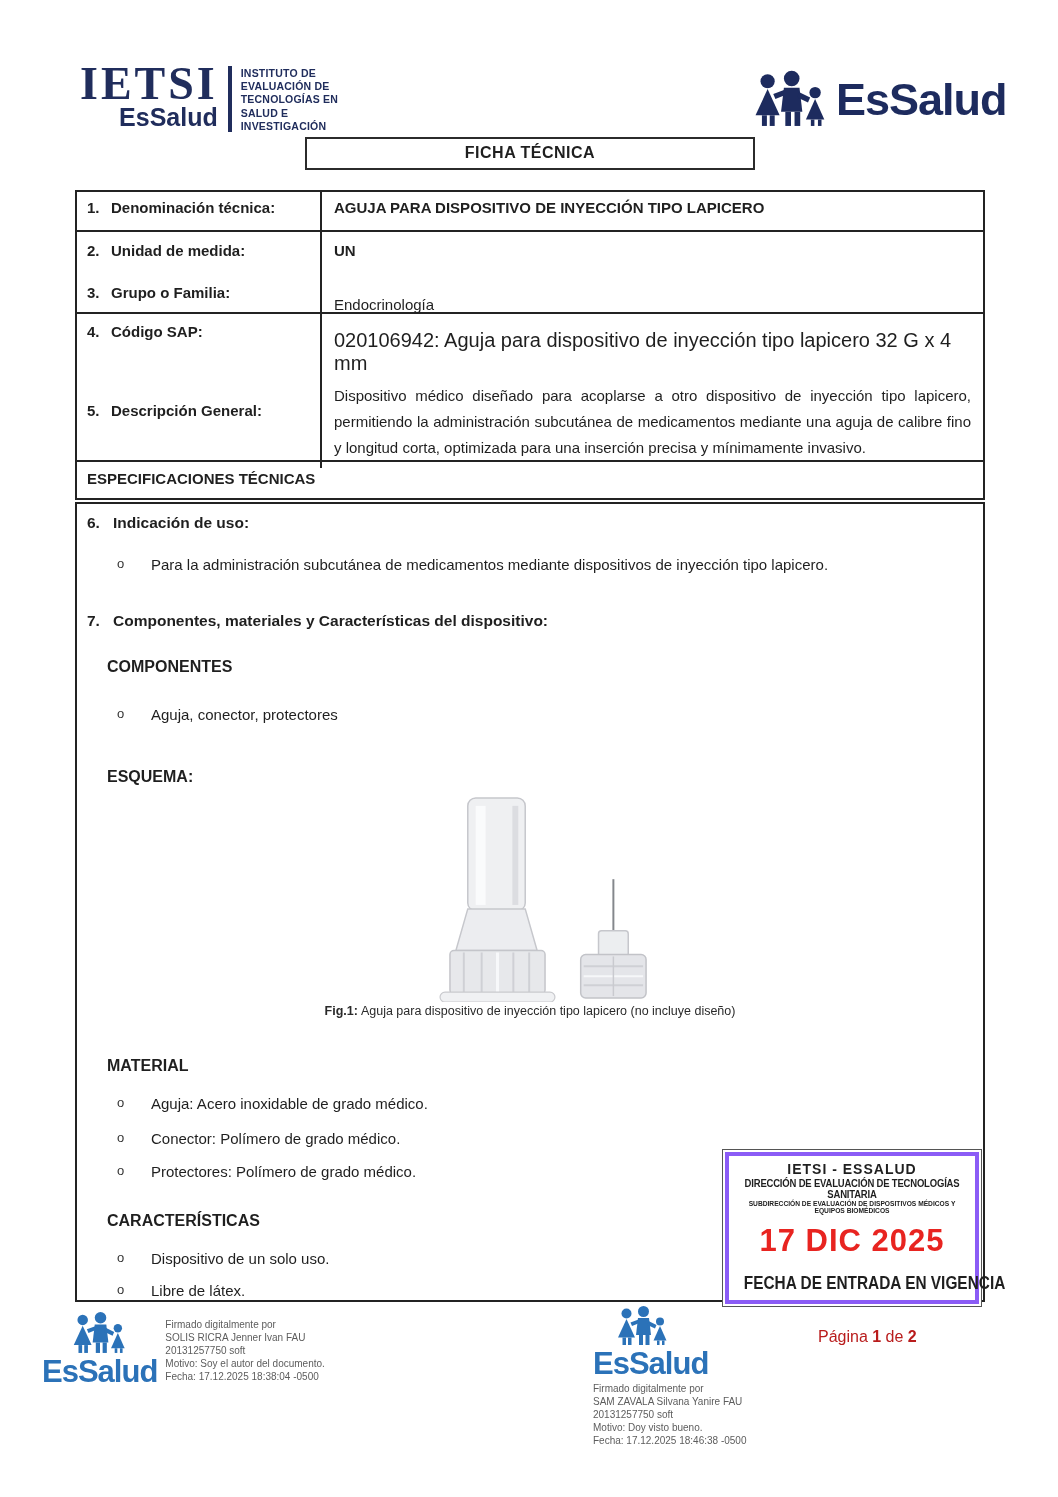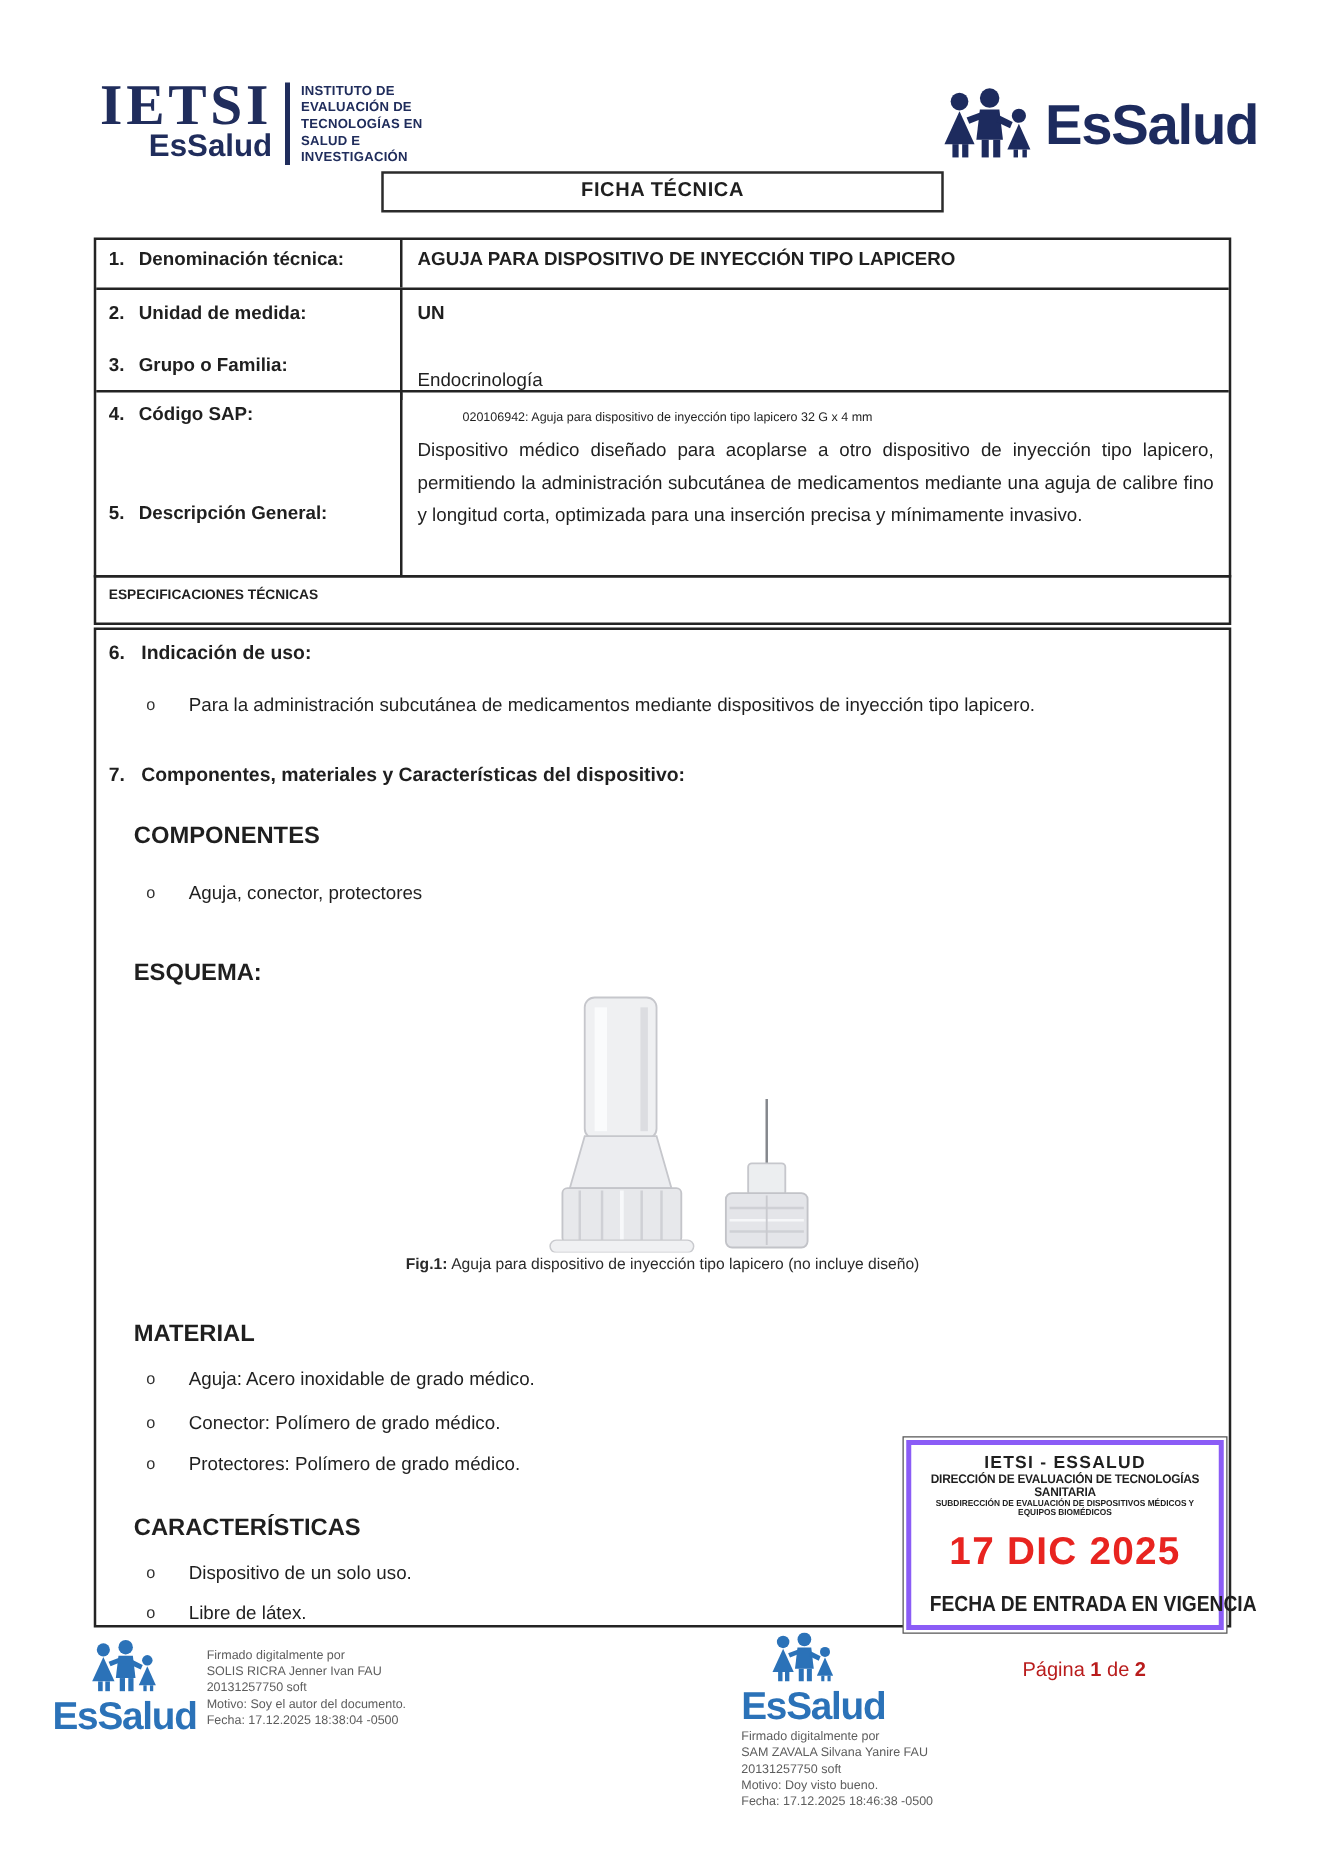--- a/index.html
+++ b/index.html
@@ -36,30 +36,30 @@
   .val{font-size:15px;}
   .band1{height:38px;}
   .band2{height:80px;}
   .band2 .cell-l .lbl:nth-child(1){margin-top:3px;}
   .band2 .cell-l .lbl:nth-child(2){margin-top:25px;}
   .band2 .cell-r .v1{margin-top:3px;}
   .band2 .cell-r .v2{margin-top:37px;}
   .band3{height:146px;}
   .band3 .cell-l .lbl:nth-child(1){margin-top:2px;}
   .band3 .cell-l .lbl:nth-child(2){margin-top:62px;}
-  .band3 .cell-r .code-line{margin-top:8px;font-size:10px;margin-left:36px;}
+  .band3 .cell-r .code-line{margin-top:8px;font-size:20px;}
   .band3 .cell-r .desc{margin-top:8px;font-size:15px;line-height:26px;text-align:justify;}
   
   .spec-box{position:absolute;left:75px;top:460px;width:910px;height:40px;border:2px solid #232323;
-    box-sizing:border-box;font-weight:bold;font-size:11px;padding:8px 0 0 10px;}
+    box-sizing:border-box;font-weight:bold;font-size:15px;padding:8px 0 0 10px;}
   
   .content-box{position:absolute;left:75px;top:502px;width:910px;height:800px;border:2px solid #232323;box-sizing:border-box;}
   .h-num{position:absolute;display:flex;font-weight:bold;font-size:15.5px;}
   .h-num .num{width:26px;flex:none;}
-  .sub-h{position:absolute;font-weight:bold;font-size:19px;}
+  .sub-h{position:absolute;font-weight:bold;font-size:16px;}
   .bullet{position:absolute;display:flex;font-size:15px;}
   .bullet .marker{width:34px;flex:none;font-size:13px;color:#333;}
   
   .device-fig{position:absolute;left:352px;top:290px;width:240px;height:208px;}
   .fig-caption{position:absolute;left:0;top:500px;width:100%;text-align:center;font-size:12.5px;color:#2a2a2a;}
   .fig-caption .cap-label{font-weight:bold;margin-right:3px;}
   
   .stamp{position:absolute;left:648px;top:648px;width:254px;height:152px;background:#fff;
     border:4px solid #8b5cf6;box-shadow:0 0 0 2px #fff,0 0 0 3px #555;box-sizing:border-box;text-align:center;}
   .stamp-l1{font-weight:bold;font-size:14px;letter-spacing:1px;margin-top:5px;}

